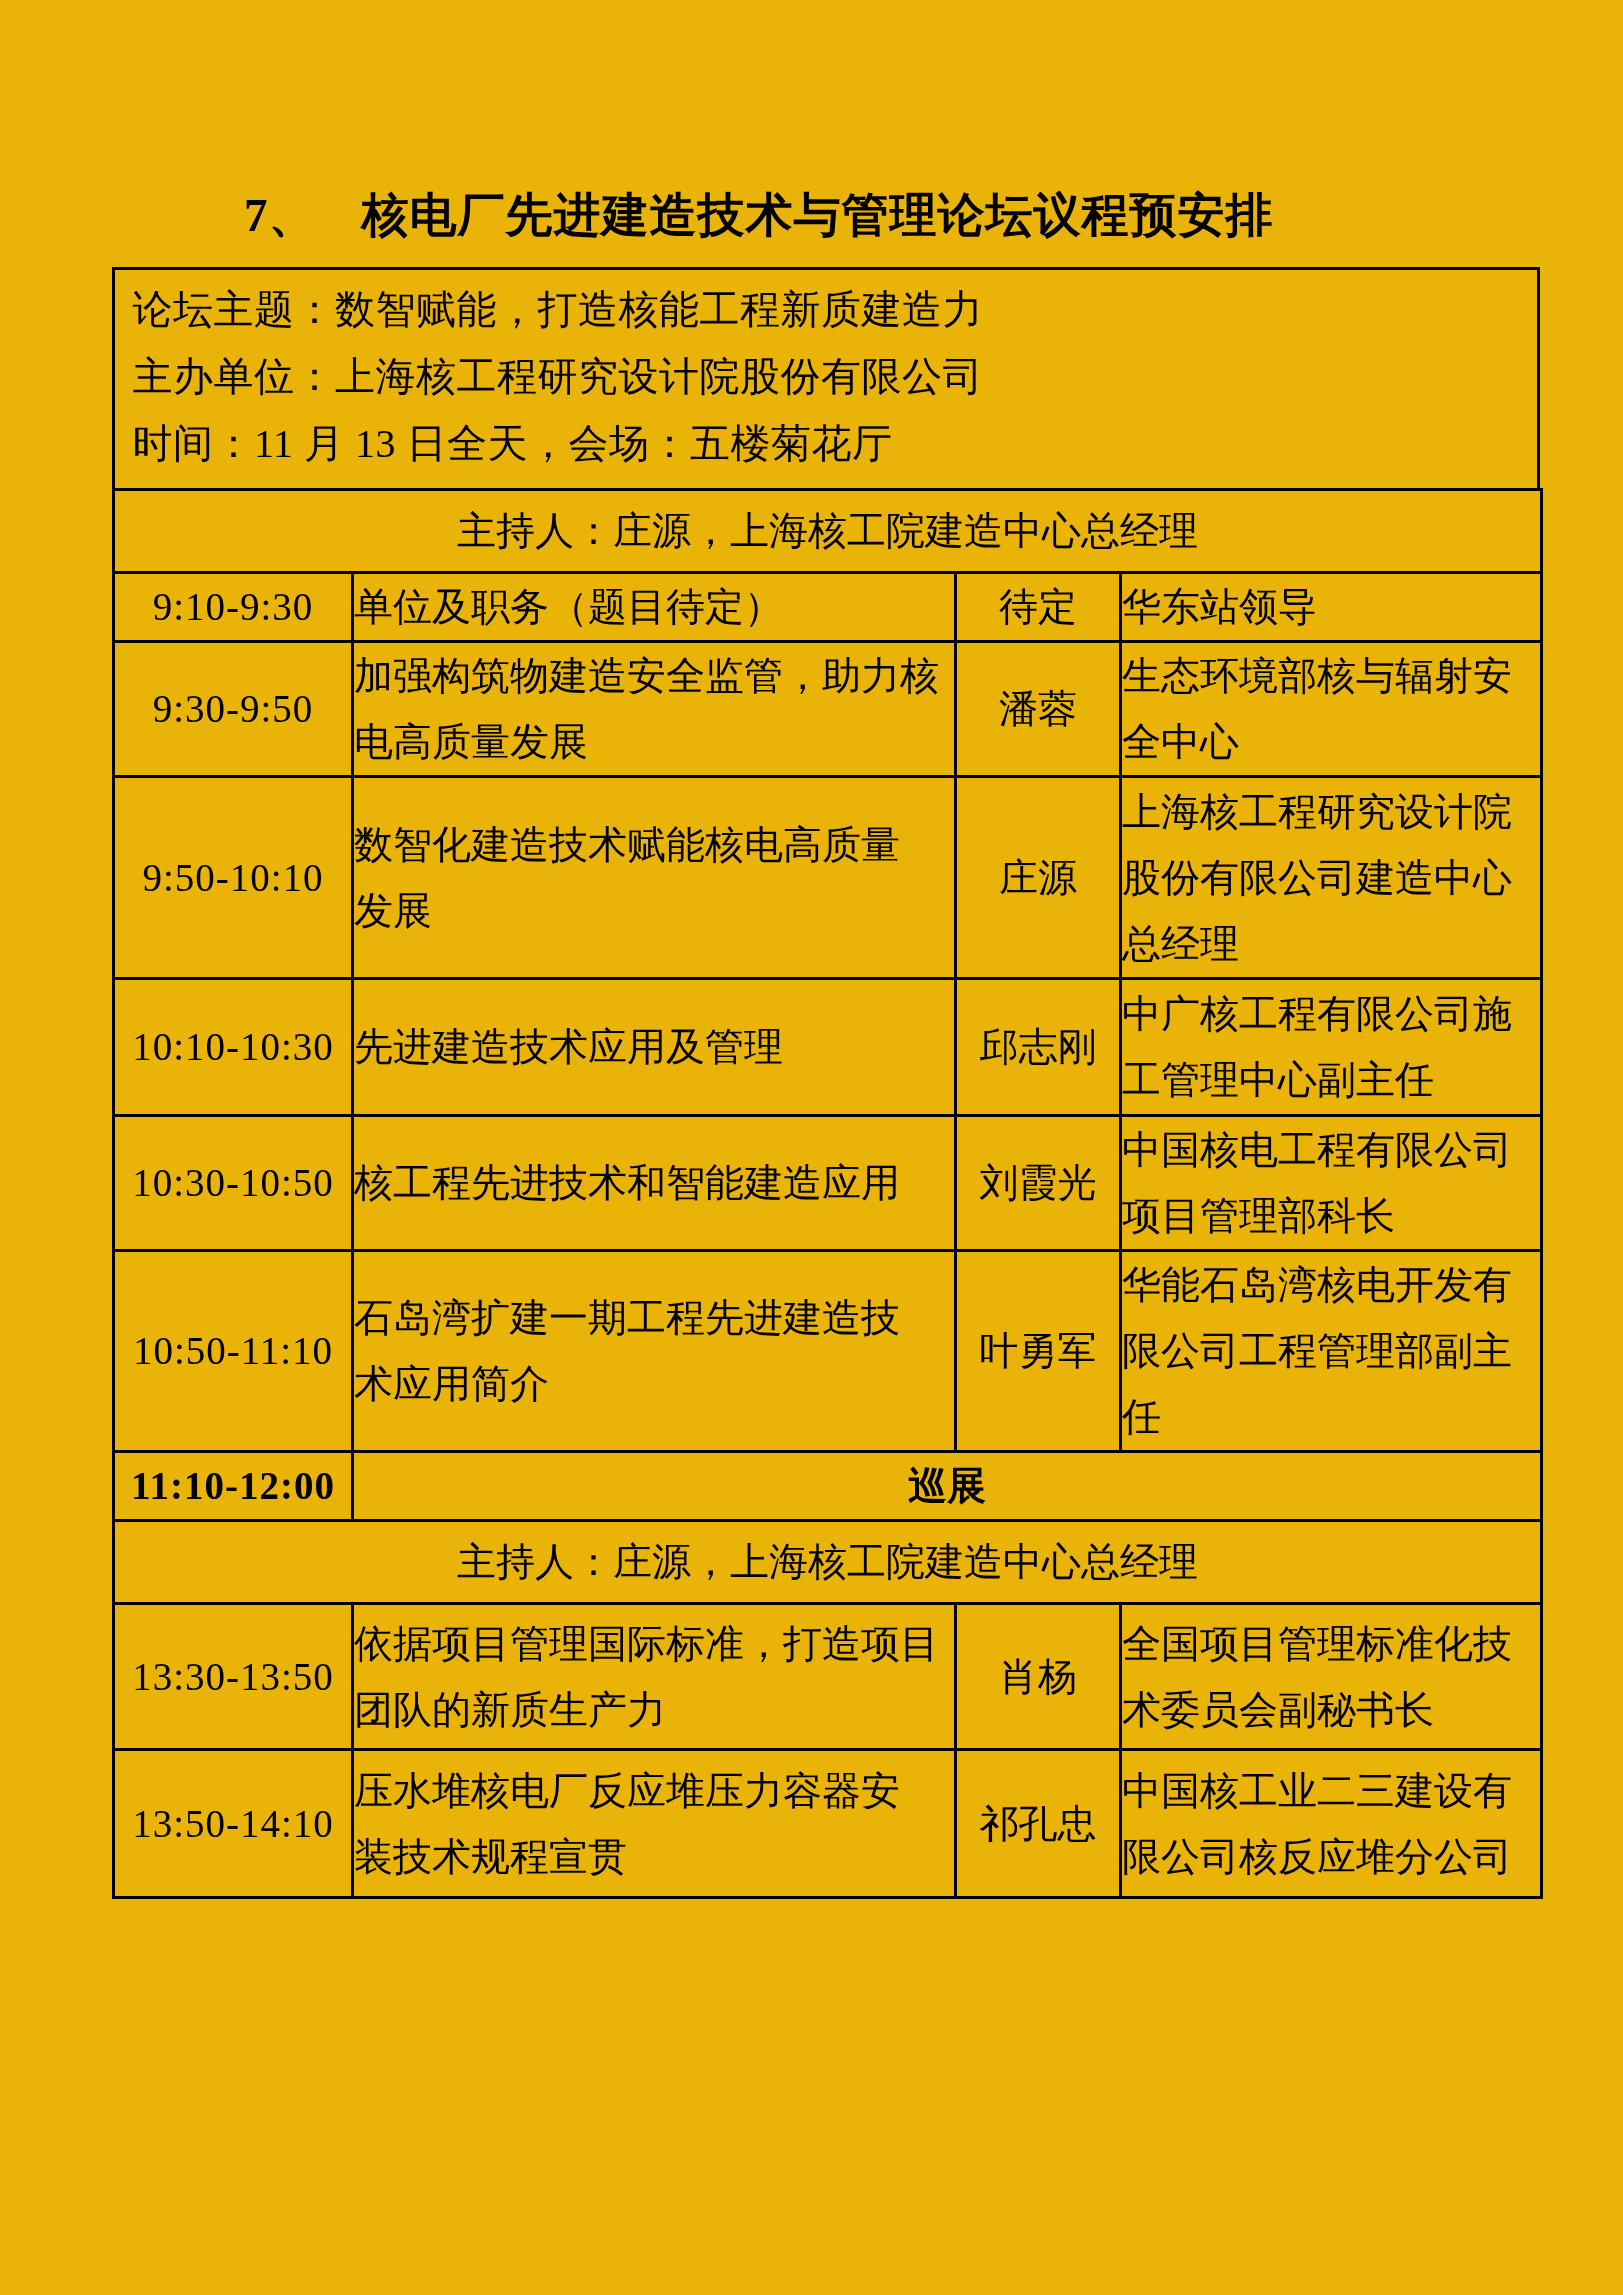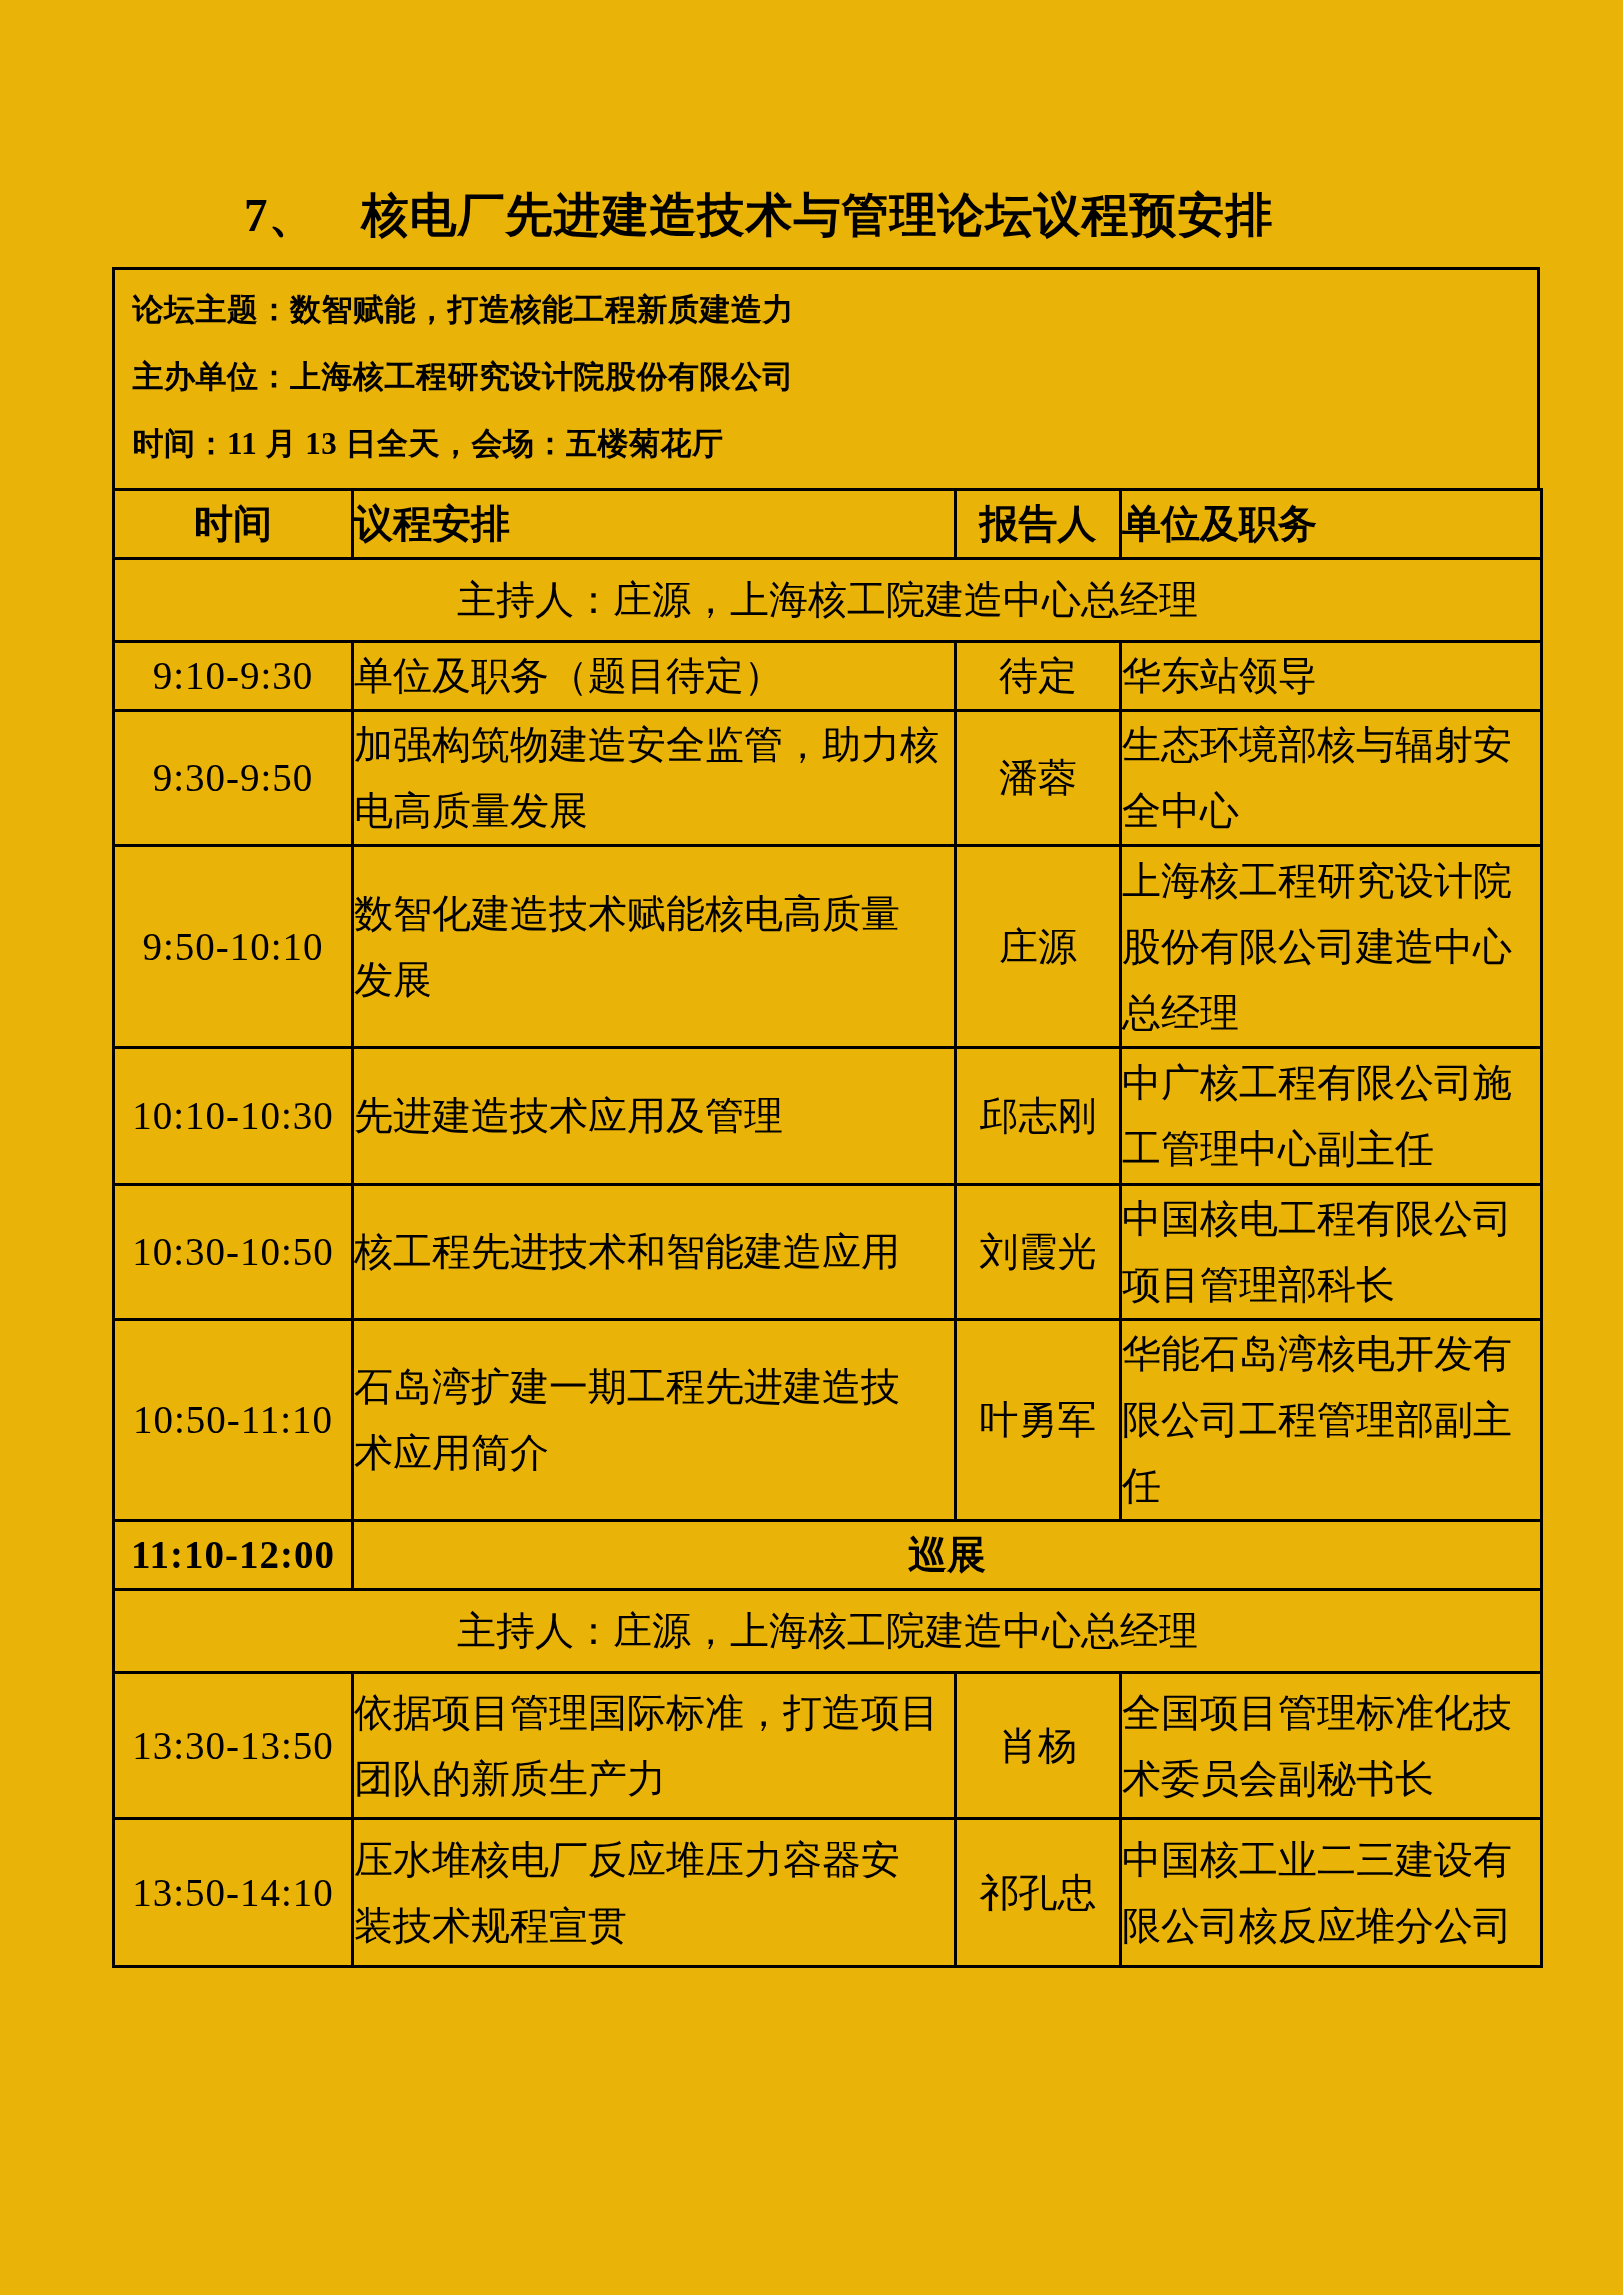--- a/index.html
+++ b/index.html
@@ -38,22 +38,22 @@
     left: 112px;
     top: 267px;
     width: 1428px;
     height: 221px;
     border: 3.1px solid #000;
     border-bottom: none;
     box-sizing: border-box;
     padding: 6.1px 0 0 17.4px;
   }
   .info-line {
-    font-size: 31px;
-    font-weight: 700;
+    font-size: 40px;
+    font-weight: 400;
     line-height: 67px;
     white-space: nowrap;
     letter-spacing: 0.5px;
   }
 
   
   table.agenda {
     position: absolute;
     left: 112px;
     top: 488px;
@@ -128,26 +128,20 @@
 
   <table class="agenda">
     <colgroup>
       <col style="width:239px">
       <col style="width:603px">
       <col style="width:165px">
       <col style="width:421px">
     </colgroup>
 
     <tbody>
-        <tr class="rh-header">
-      <th class="h-time">时间</th>
-      <th class="h-agenda">议程安排</th>
-      <th class="h-speaker">报告人</th>
-      <th class="h-org">单位及职务</th>
-    </tr>
 
     <tr class="rh-moderator">
       <td class="moderator-cell" colspan="4">主持人：庄源，上海核工院建造中心总经理</td>
     </tr>
 
 
     <tr class="rh-1line-b">
       <td class="time">9:10-9:30</td>
       <td class="agenda-cell">单位及职务（题目待定）</td>
       <td class="speaker-cell">待定</td>

